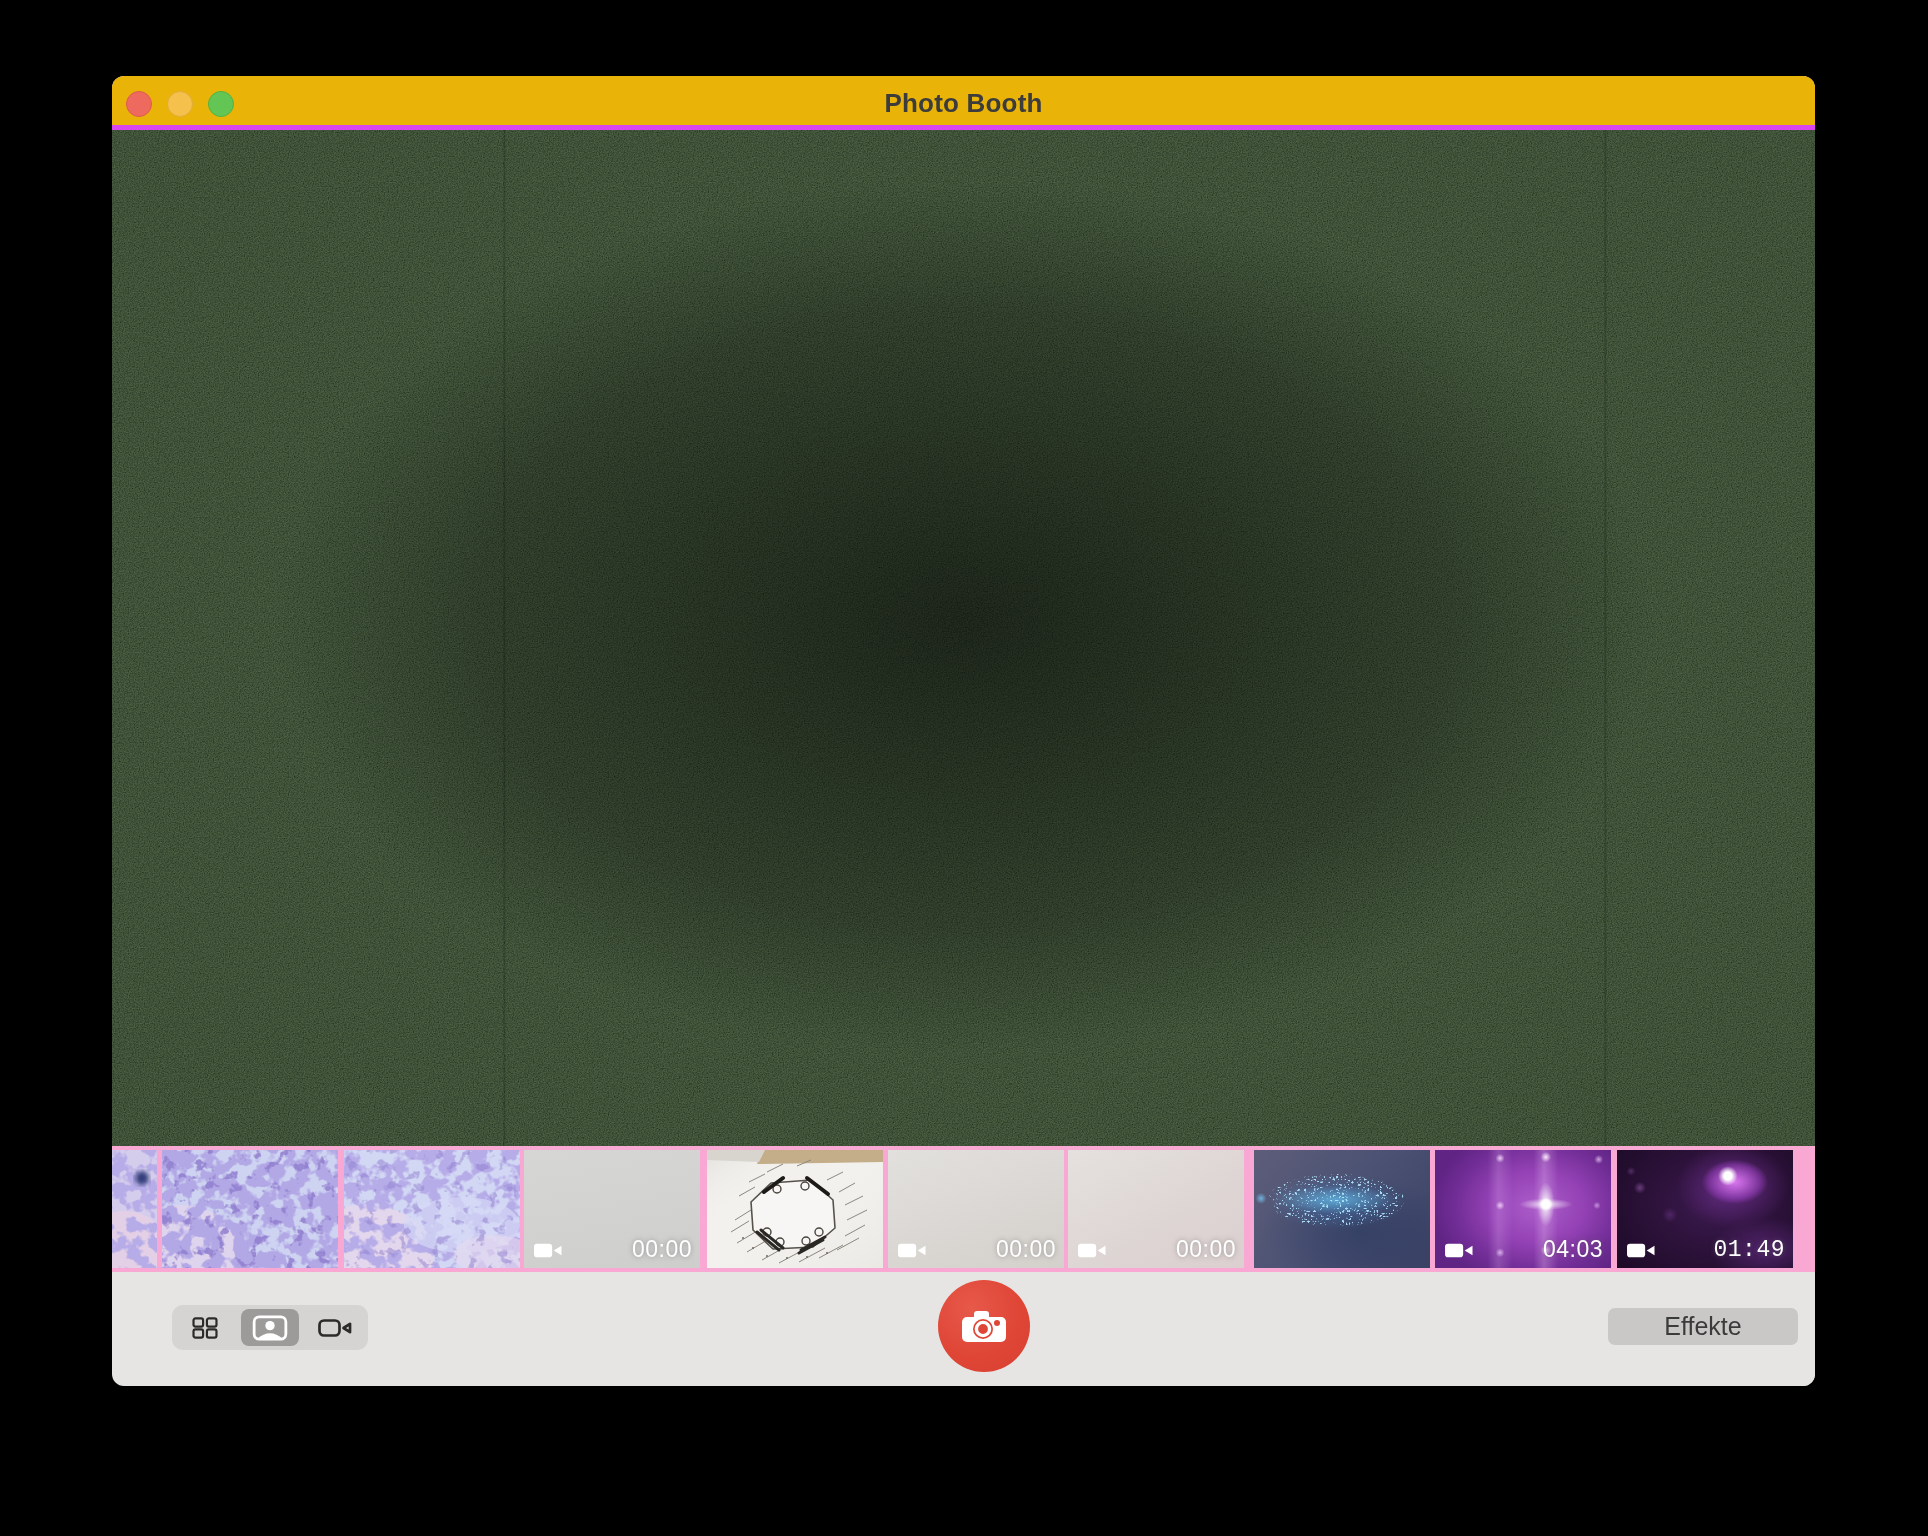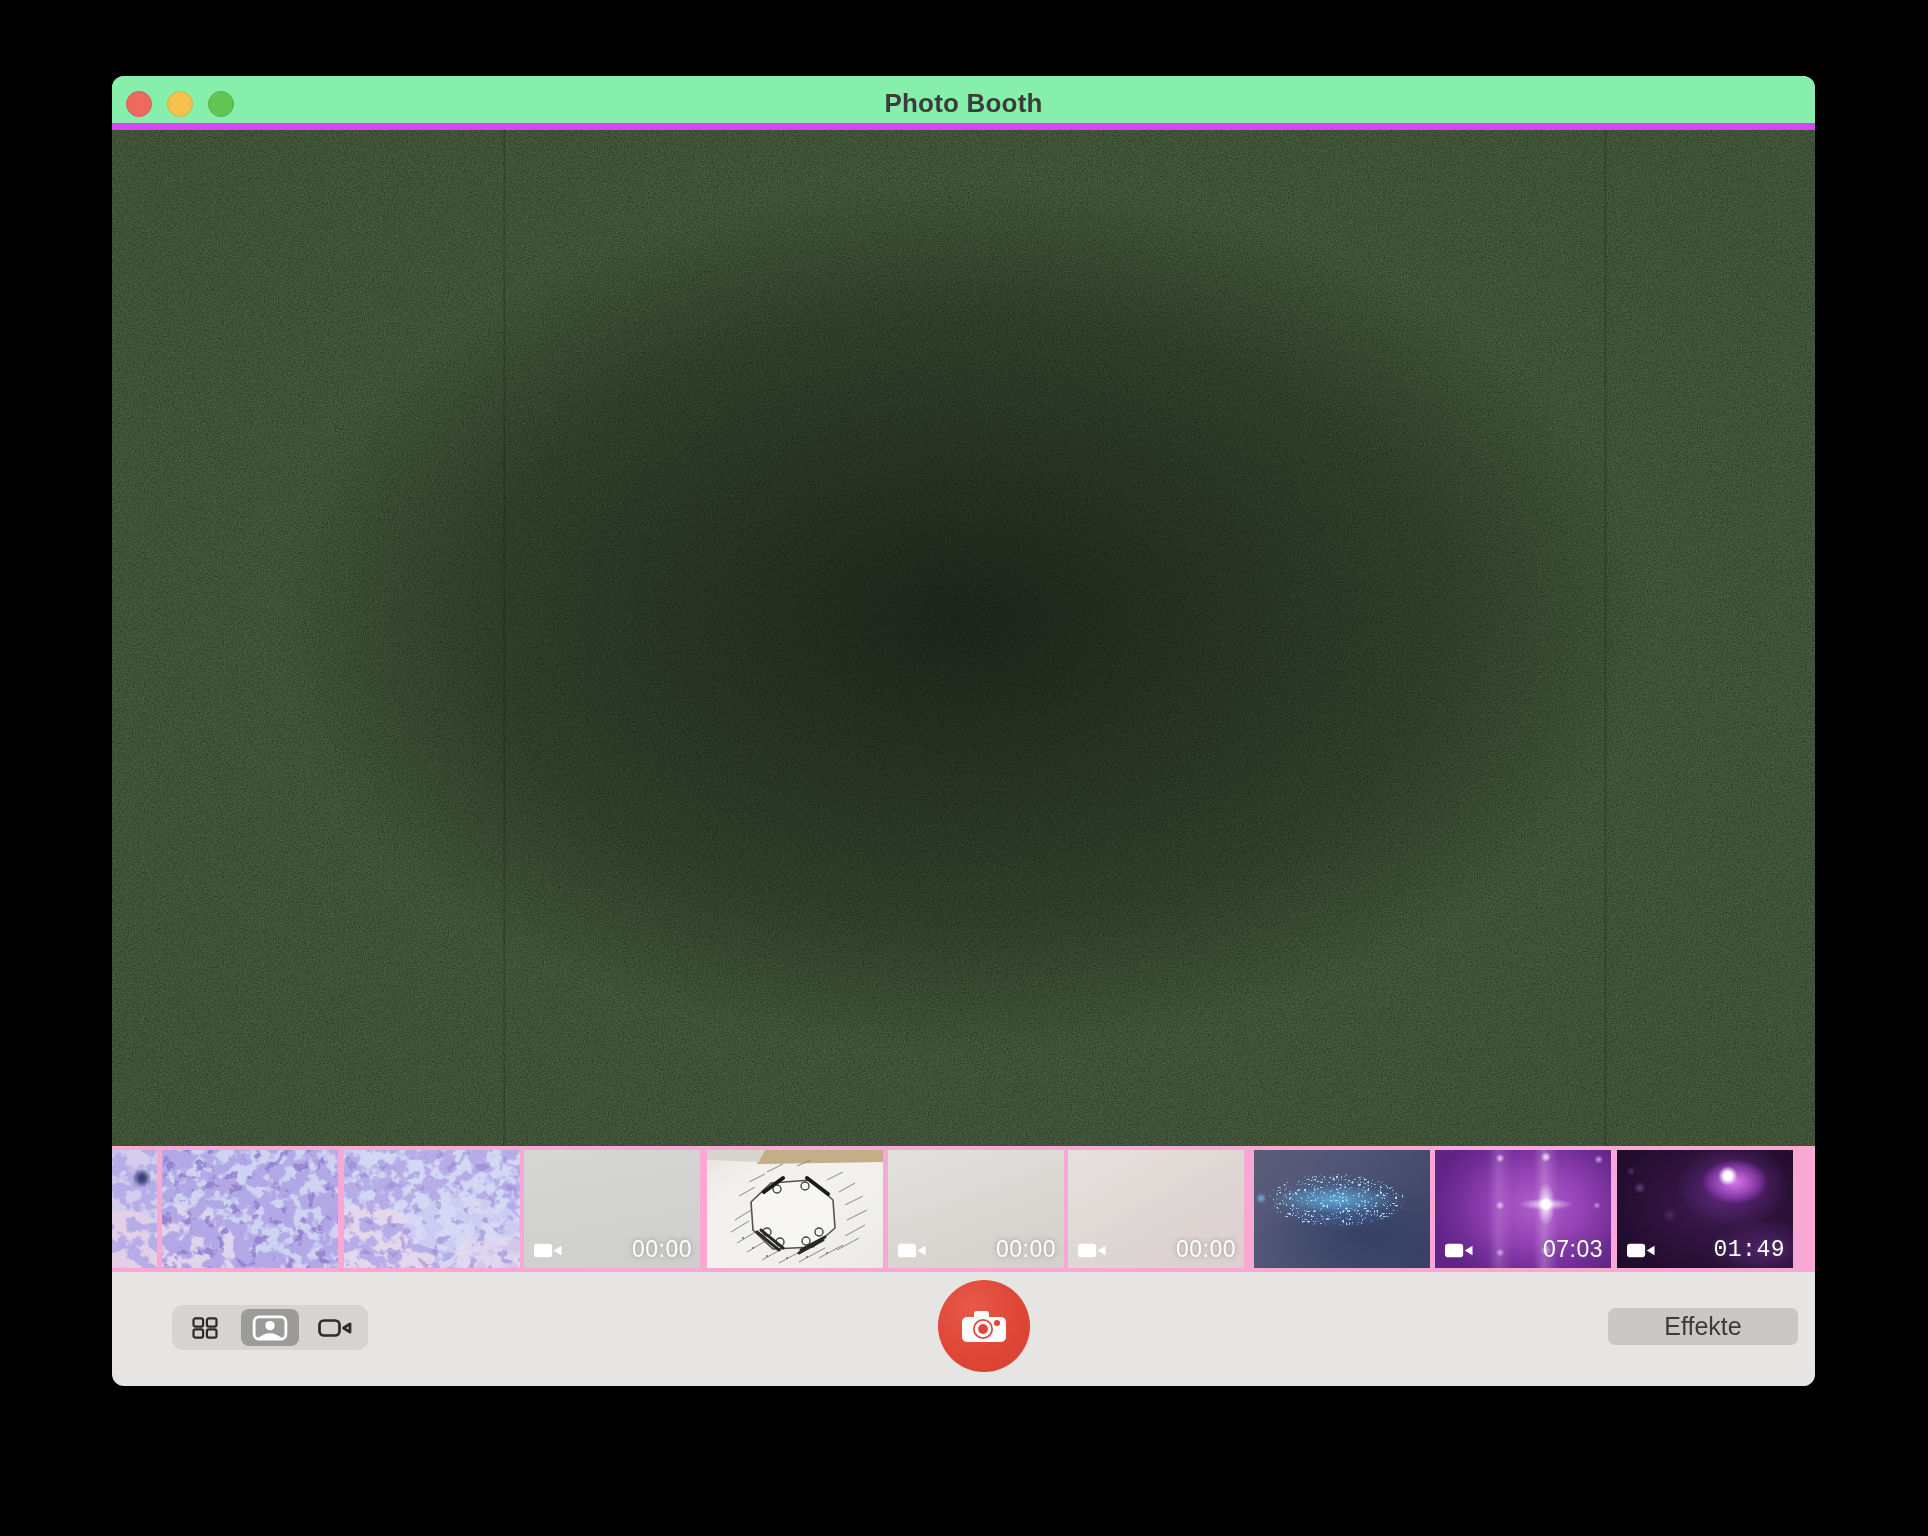--- a/index.html
+++ b/index.html
@@ -4,22 +4,22 @@
 <style>
   html,body{margin:0;padding:0;background:#000;width:1928px;height:1536px;overflow:hidden;
             font-family:"Liberation Sans","DejaVu Sans",sans-serif;}
   .stage{position:relative;width:1928px;height:1536px;background:#000;}
 
   
   .window{position:absolute;left:112px;top:76px;width:1703px;height:1310px;
           border-radius:12px;overflow:hidden;background:#e6e5e3;}
 
   
-  .titlebar{position:absolute;left:0;top:0;width:100%;height:54px;background:#86efac;
-            border-bottom:7px solid #d946ef;box-sizing:border-box;}
+  .titlebar{position:absolute;left:0;top:0;width:100%;height:54px;background:#eab308;
+            border-bottom:5px solid #d946ef;box-sizing:border-box;}
   .lights{position:absolute;left:14px;top:15px;display:flex;gap:15px;}
   .light{width:26px;height:26px;border-radius:50%;display:block;box-sizing:border-box;}
   .light.red{background:#ee6a5f;border:1px solid #dd5a50;}
   .light.yellow{background:#f5c04c;border:1px solid #e0ac3e;}
   .light.green{background:#62c554;border:1px solid #52b244;}
   .title{position:absolute;left:0;right:0;top:0;height:54px;line-height:54px;text-align:center;
          font-size:26px;font-weight:700;color:#3c3c3c;letter-spacing:.2px;}
 
   
   .viewport{position:absolute;left:0;top:54px;width:1703px;height:1016px;background:#0a0f07;overflow:hidden;}
@@ -269,21 +269,21 @@
           </g>
         </svg>
       </div>
 
       <div class="thumb t9" style="left:1323px">
         <div class="vid-meta">
           <svg class="vid-cam" viewBox="0 0 27 18">
             <rect x="0" y="2.5" width="17.5" height="13" rx="3" fill="#fff"></rect>
             <path d="M19 9 L26.5 4.4 V13.6 Z" fill="#fff"></path>
           </svg>
-          <span class="vid-time">07:03</span>
+          <span class="vid-time">04:03</span>
         </div>
       </div>
 
       <div class="thumb t10" style="left:1505px">
         <div class="vid-meta">
           <svg class="vid-cam" viewBox="0 0 27 18">
             <rect x="0" y="2.5" width="17.5" height="13" rx="3" fill="#fff"></rect>
             <path d="M19 9 L26.5 4.4 V13.6 Z" fill="#fff"></path>
           </svg>
           <span class="vid-time">01:49</span>

